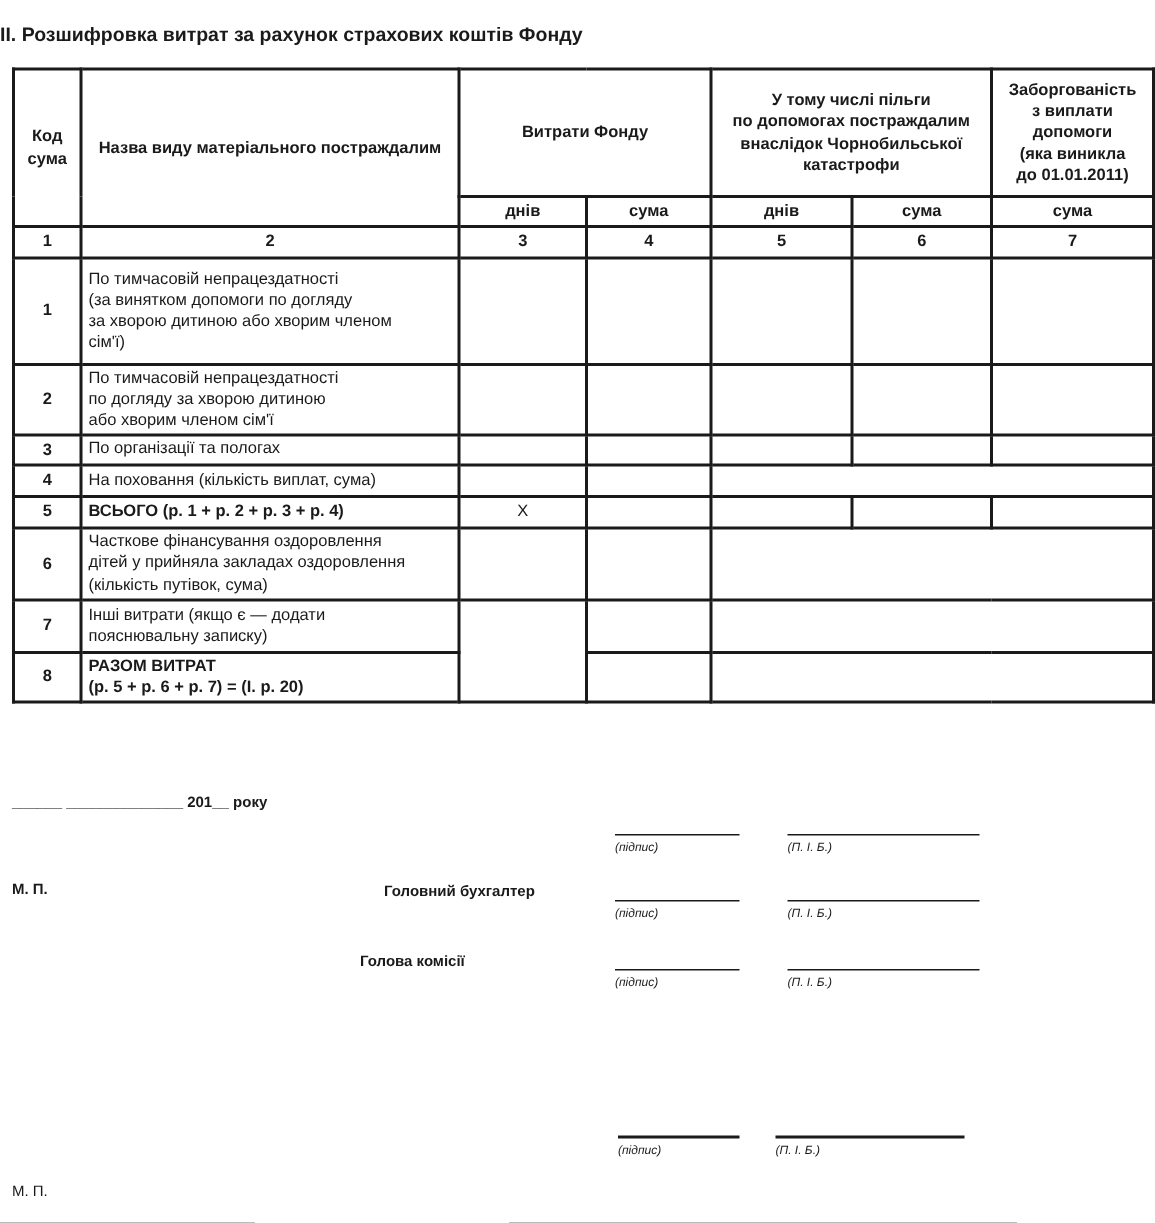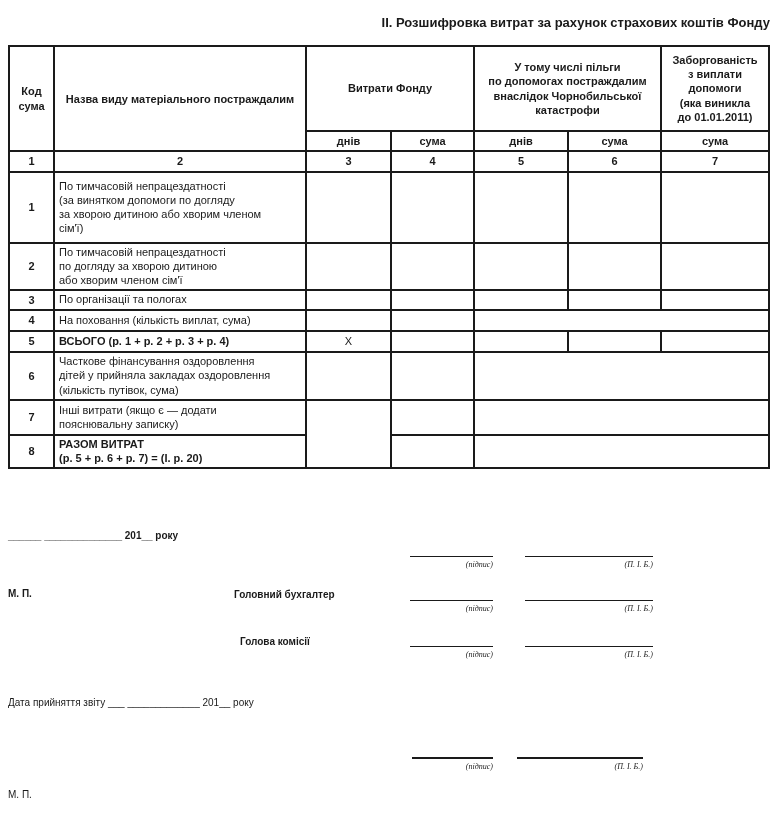--- a/index.html
+++ b/index.html
@@ -3,21 +3,21 @@
 <meta charset="utf-8">
 <style>
   html,body { margin:0; padding:0; background:#888; }
   .page {
     position:relative; width:770px; height:815px; margin:0 auto;
     background:#ffffff; color:#1a1a1a;
     font-family:"Liberation Sans", sans-serif;
   }
   .title {
     position:absolute; left:0; top:15px; width:100%;
-    text-align:right; font-weight:bold; font-size:13px;
+    text-align:left; font-weight:bold; font-size:13px;
   }
   table.form {
     position:absolute; left:8px; top:45px; width:760px;
     border-collapse:collapse; table-layout:fixed;
     border:2px solid #1a1a1a;
   }
   table.form th, table.form td {
     border:2px solid #1a1a1a; padding:1px 4px;
     vertical-align:middle; overflow:hidden;
   }
@@ -33,22 +33,22 @@
   td.datacell { font-size:11px; text-align:center; }
   tr.boldrow td.name { font-weight:bold;margin-top:47px; }
   td.xcell { border:none; }
   .sig-abs { position:absolute; white-space:pre-line; }
   .b { font-weight:bold; }
   .txt12 { font-size:10px; line-height:1.35; }
   .sigpair { position:absolute; }
   .sigline { border-top:1.5px solid #1a1a1a; height:0; }
   .sigline.thick { border-top:2.5px solid #1a1a1a; }
   .sigcap {
-    text-align:right; font-style:italic; font-size:8px;
-    margin-top:3px; color:#1a1a1a;font-family:Liberation Serif, serif;
+    text-align:left; font-style:italic; font-size:8px;
+    margin-top:3px; color:#1a1a1a;
   }
 </style>
 </head>
 <body>
 
 <div class="page">
 
   <div class="title">ІІ. Розшифровка витрат за рахунок страхових коштів Фонду</div>
 
   <table class="form">
@@ -165,21 +165,21 @@
         <td class="name">РАЗОМ ВИТРАТ
 (р. 5 + р. 6 + р. 7) = (І. р. 20)</td>
         <td class="datacell"></td>
         <td class="xcell" colspan="3"></td>
       </tr>
     </tbody>
   </table>
 
   <div class="sig-abs b txt12" style="left:8px; top:529px;">______ ______________ 201__ року</div>
   <div class="sig-abs b txt12" style="left:8px; top:587px;">М. П.</div>
-  <div class="sig-abs b txt12" style="left:234px; top:588px;">Головний бухгалтер</div>
+  <div class="sig-abs b txt12" style="left:256px; top:588px;">Головний бухгалтер</div>
   <div class="sig-abs b txt12" style="left:240px; top:635px;">Голова комісії</div>
 
   <div class="sigpair" style="left:410px; top:556px; width:83px;">
     <div class="sigline"></div>
     <div class="sigcap">(підпис)</div>
   </div>
   <div class="sigpair" style="left:525px; top:556px; width:128px;">
     <div class="sigline"></div>
     <div class="sigcap">(П. І. Б.)</div>
   </div>
@@ -195,21 +195,20 @@
 
   <div class="sigpair" style="left:410px; top:646px; width:83px;">
     <div class="sigline"></div>
     <div class="sigcap">(підпис)</div>
   </div>
   <div class="sigpair" style="left:525px; top:646px; width:128px;">
     <div class="sigline"></div>
     <div class="sigcap">(П. І. Б.)</div>
   </div>
 
-  <div class="sig-abs txt12" style="left:8px; top:696px;">Дата прийняття звіту ___ _____________ 201__ року</div>
 
 
   <div class="sigpair" style="left:412px; top:757px; width:81px;">
     <div class="sigline thick"></div>
     <div class="sigcap">(підпис)</div>
   </div>
   <div class="sigpair" style="left:517px; top:757px; width:126px;">
     <div class="sigline thick"></div>
     <div class="sigcap">(П. І. Б.)</div>
   </div>

